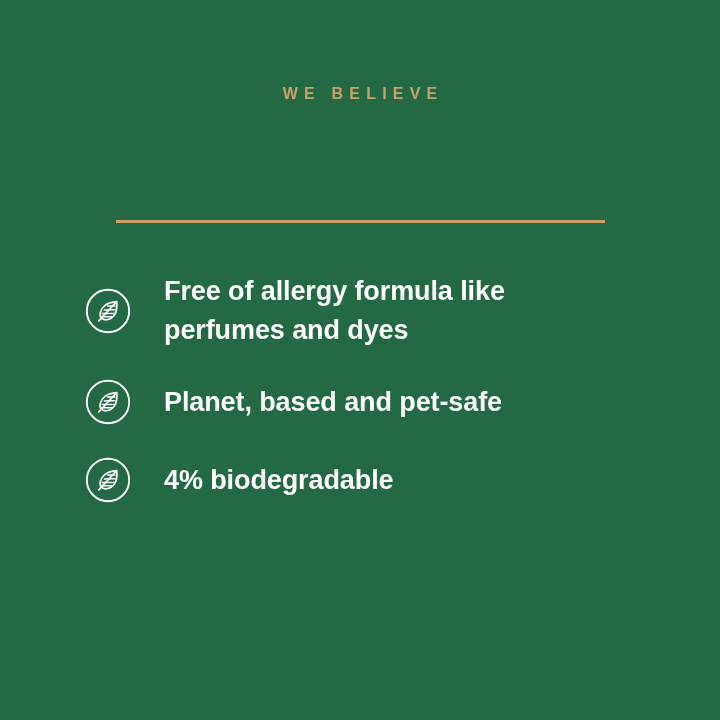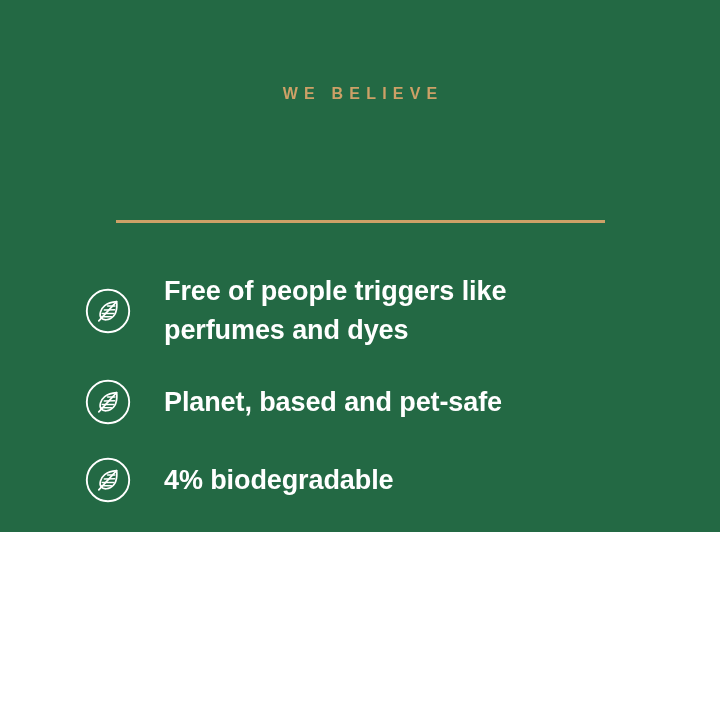--- a/index.html
+++ b/index.html
@@ -8,21 +8,21 @@
   }
   body {
     width: 720px;
     height: 720px;
     overflow: hidden;
     font-family: "Liberation Sans", sans-serif;
   }
   #poster {
     position: relative;
     width: 720px;
-    height: 532px;
+    height: 720px;
     background: #23694', 0;
     background-color: #236944;
     box-sizing: border-box;
   }
   .eyebrow {
     position: absolute;
     top: 84px;
     left: 0;
     width: 720px;
     text-align: center;
@@ -111,21 +111,21 @@
 
     <div class="feature two-line">
       <span class="icon-wrap">
         <svg width="46" height="46" viewBox="0 0 46 46" fill="none" aria-hidden="true">
           <circle cx="23" cy="23" r="21.2" stroke="#ffffff" stroke-width="1.9" fill="none"></circle>
           <path d="M31.6 13.6c0 0 1.6 9.3-3.2 14.6c-4.3 4.8-10.3 4.2-12.3 1.6c-2.1-2.7-0.7-8.6 3.6-12.1c4.6-3.7 11.9-4.1 11.9-4.1z" stroke="#ffffff" stroke-width="1.7" fill="none" stroke-linejoin="round"></path>
           <path d="M31.6 13.6L13.8 32.9" stroke="#ffffff" stroke-width="1.7" stroke-linecap="round"></path>
           <path d="M29.9 17.9l-7.3 0.1M29.6 21.8l-10.3 0.1M28.5 25.5l-11.2 0.1M26.4 28.7l-9.6 0.1" stroke="#ffffff" stroke-width="1.5" stroke-linecap="round"></path>
         </svg>
       </span>
-      <span class="feature-text">Free of people triggers like perfumes and dyes</span>
+      <span class="feature-text">Free of allergy formula like perfumes and dyes</span>
     </div>
 
     <div class="feature">
       <span class="icon-wrap">
         <svg width="46" height="46" viewBox="0 0 46 46" fill="none" aria-hidden="true">
           <circle cx="23" cy="23" r="21.2" stroke="#ffffff" stroke-width="1.9" fill="none"></circle>
           <path d="M31.6 13.6c0 0 1.6 9.3-3.2 14.6c-4.3 4.8-10.3 4.2-12.3 1.6c-2.1-2.7-0.7-8.6 3.6-12.1c4.6-3.7 11.9-4.1 11.9-4.1z" stroke="#ffffff" stroke-width="1.7" fill="none" stroke-linejoin="round"></path>
           <path d="M31.6 13.6L13.8 32.9" stroke="#ffffff" stroke-width="1.7" stroke-linecap="round"></path>
           <path d="M29.9 17.9l-7.3 0.1M29.6 21.8l-10.3 0.1M28.5 25.5l-11.2 0.1M26.4 28.7l-9.6 0.1" stroke="#ffffff" stroke-width="1.5" stroke-linecap="round"></path>
         </svg>

